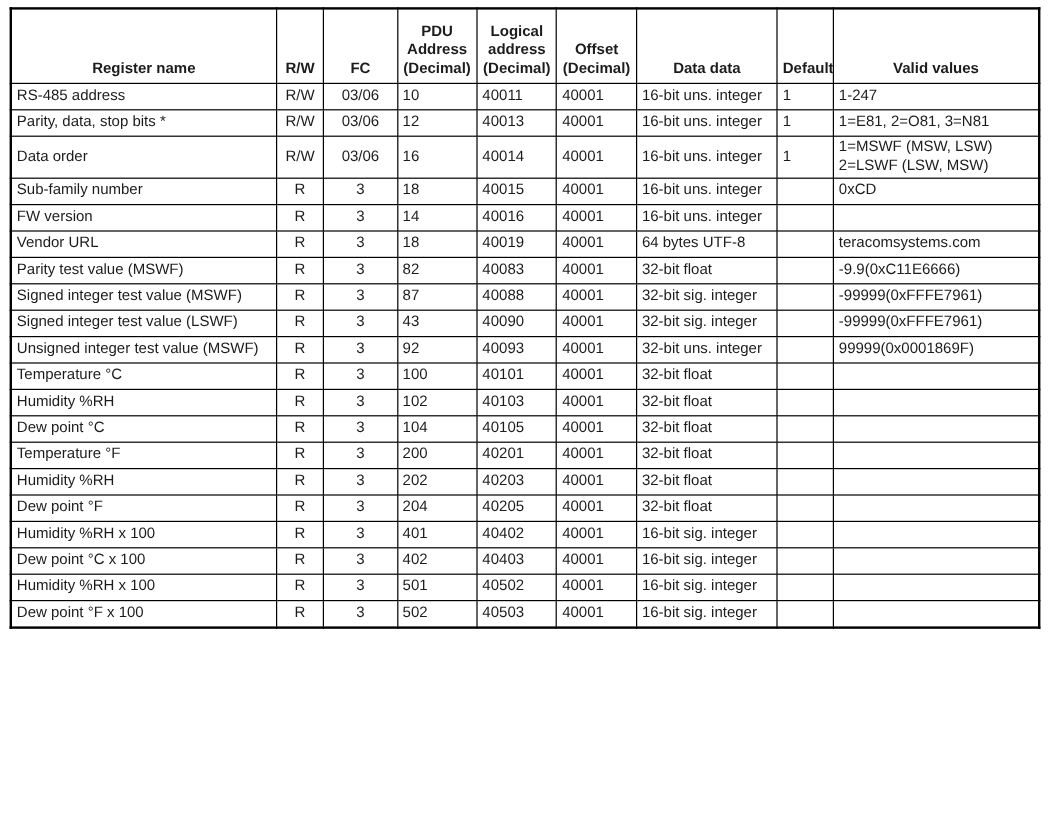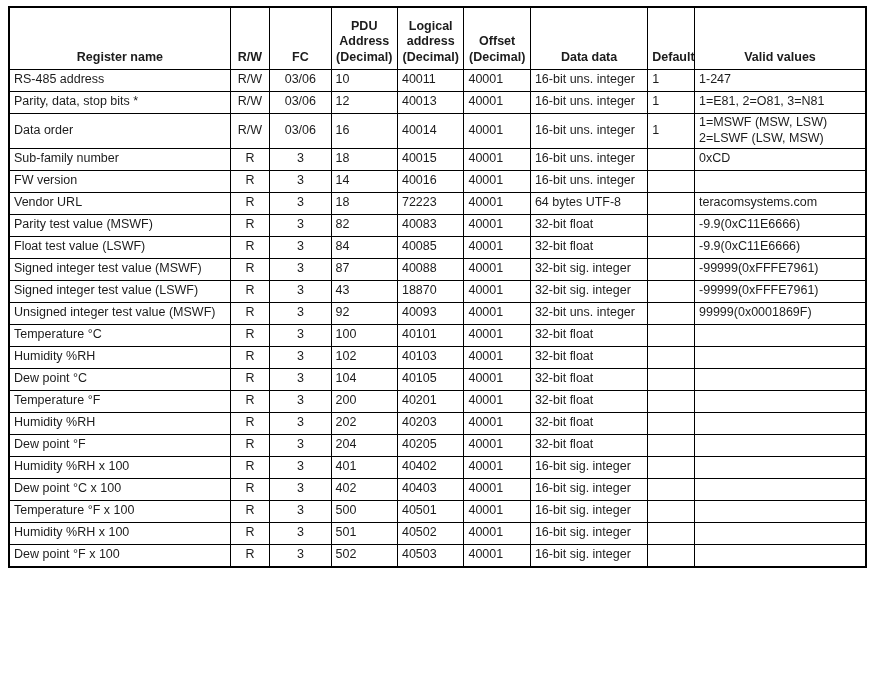--- a/index.html
+++ b/index.html
@@ -141,65 +141,54 @@
           <td class="col-offset">40001</td>
           <td class="col-datasize">16-bit uns. integer</td>
           <td class="col-default"></td>
           <td class="col-valid"></td>
         </tr>
         <tr>
           <td class="col-name">Vendor URL</td>
           <td class="col-rw">R</td>
           <td class="col-fc">3</td>
           <td class="col-pdu">18</td>
-          <td class="col-logical">72223</td>
+          <td class="col-logical">40019</td>
           <td class="col-offset">40001</td>
           <td class="col-datasize">64 bytes UTF-8</td>
           <td class="col-default"></td>
           <td class="col-valid">teracomsystems.com</td>
         </tr>
         <tr>
           <td class="col-name">Parity test value (MSWF)</td>
           <td class="col-rw">R</td>
           <td class="col-fc">3</td>
           <td class="col-pdu">82</td>
           <td class="col-logical">40083</td>
           <td class="col-offset">40001</td>
           <td class="col-datasize">32-bit float</td>
           <td class="col-default"></td>
           <td class="col-valid">-9.9(0xC11E6666)</td>
         </tr>
         <tr>
-          <td class="col-name">Float test value (LSWF)</td>
-          <td class="col-rw">R</td>
-          <td class="col-fc">3</td>
-          <td class="col-pdu">84</td>
-          <td class="col-logical">40085</td>
-          <td class="col-offset">40001</td>
-          <td class="col-datasize">32-bit float</td>
-          <td class="col-default"></td>
-          <td class="col-valid">-9.9(0xC11E6666)</td>
-        </tr>
-        <tr>
           <td class="col-name">Signed integer test value (MSWF)</td>
           <td class="col-rw">R</td>
           <td class="col-fc">3</td>
           <td class="col-pdu">87</td>
           <td class="col-logical">40088</td>
           <td class="col-offset">40001</td>
           <td class="col-datasize">32-bit sig. integer</td>
           <td class="col-default"></td>
           <td class="col-valid">-99999(0xFFFE7961)</td>
         </tr>
         <tr>
           <td class="col-name">Signed integer test value (LSWF)</td>
           <td class="col-rw">R</td>
           <td class="col-fc">3</td>
           <td class="col-pdu">43</td>
-          <td class="col-logical">18870</td>
+          <td class="col-logical">40090</td>
           <td class="col-offset">40001</td>
           <td class="col-datasize">32-bit sig. integer</td>
           <td class="col-default"></td>
           <td class="col-valid">-99999(0xFFFE7961)</td>
         </tr>
         <tr>
           <td class="col-name">Unsigned integer test value (MSWF)</td>
           <td class="col-rw">R</td>
           <td class="col-fc">3</td>
           <td class="col-pdu">92</td>
@@ -285,31 +274,20 @@
           <td class="col-datasize">16-bit sig. integer</td>
           <td class="col-default"></td>
           <td class="col-valid"></td>
         </tr>
         <tr>
           <td class="col-name">Dew point °C x 100</td>
           <td class="col-rw">R</td>
           <td class="col-fc">3</td>
           <td class="col-pdu">402</td>
           <td class="col-logical">40403</td>
-          <td class="col-offset">40001</td>
-          <td class="col-datasize">16-bit sig. integer</td>
-          <td class="col-default"></td>
-          <td class="col-valid"></td>
-        </tr>
-        <tr>
-          <td class="col-name">Temperature °F x 100</td>
-          <td class="col-rw">R</td>
-          <td class="col-fc">3</td>
-          <td class="col-pdu">500</td>
-          <td class="col-logical">40501</td>
           <td class="col-offset">40001</td>
           <td class="col-datasize">16-bit sig. integer</td>
           <td class="col-default"></td>
           <td class="col-valid"></td>
         </tr>
         <tr>
           <td class="col-name">Humidity %RH x 100</td>
           <td class="col-rw">R</td>
           <td class="col-fc">3</td>
           <td class="col-pdu">501</td>

